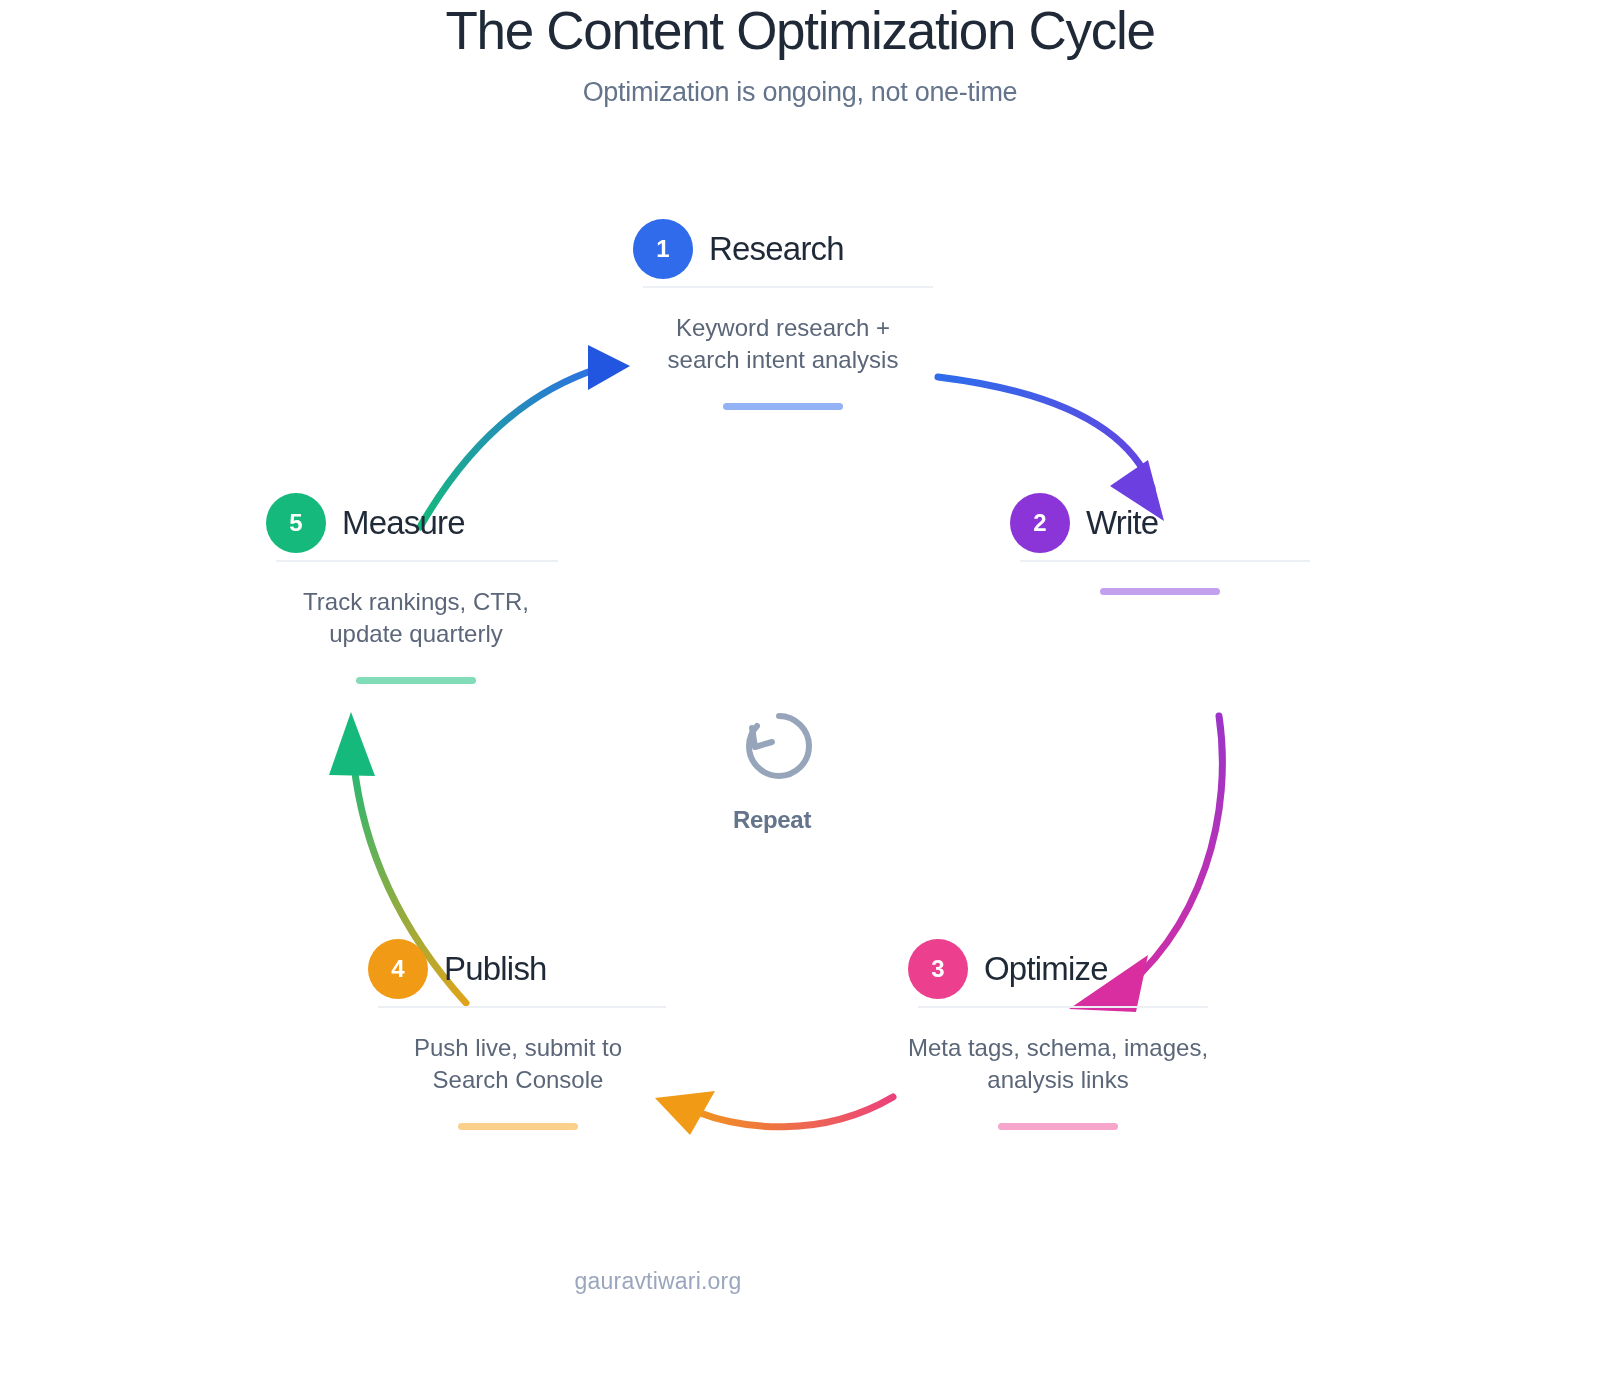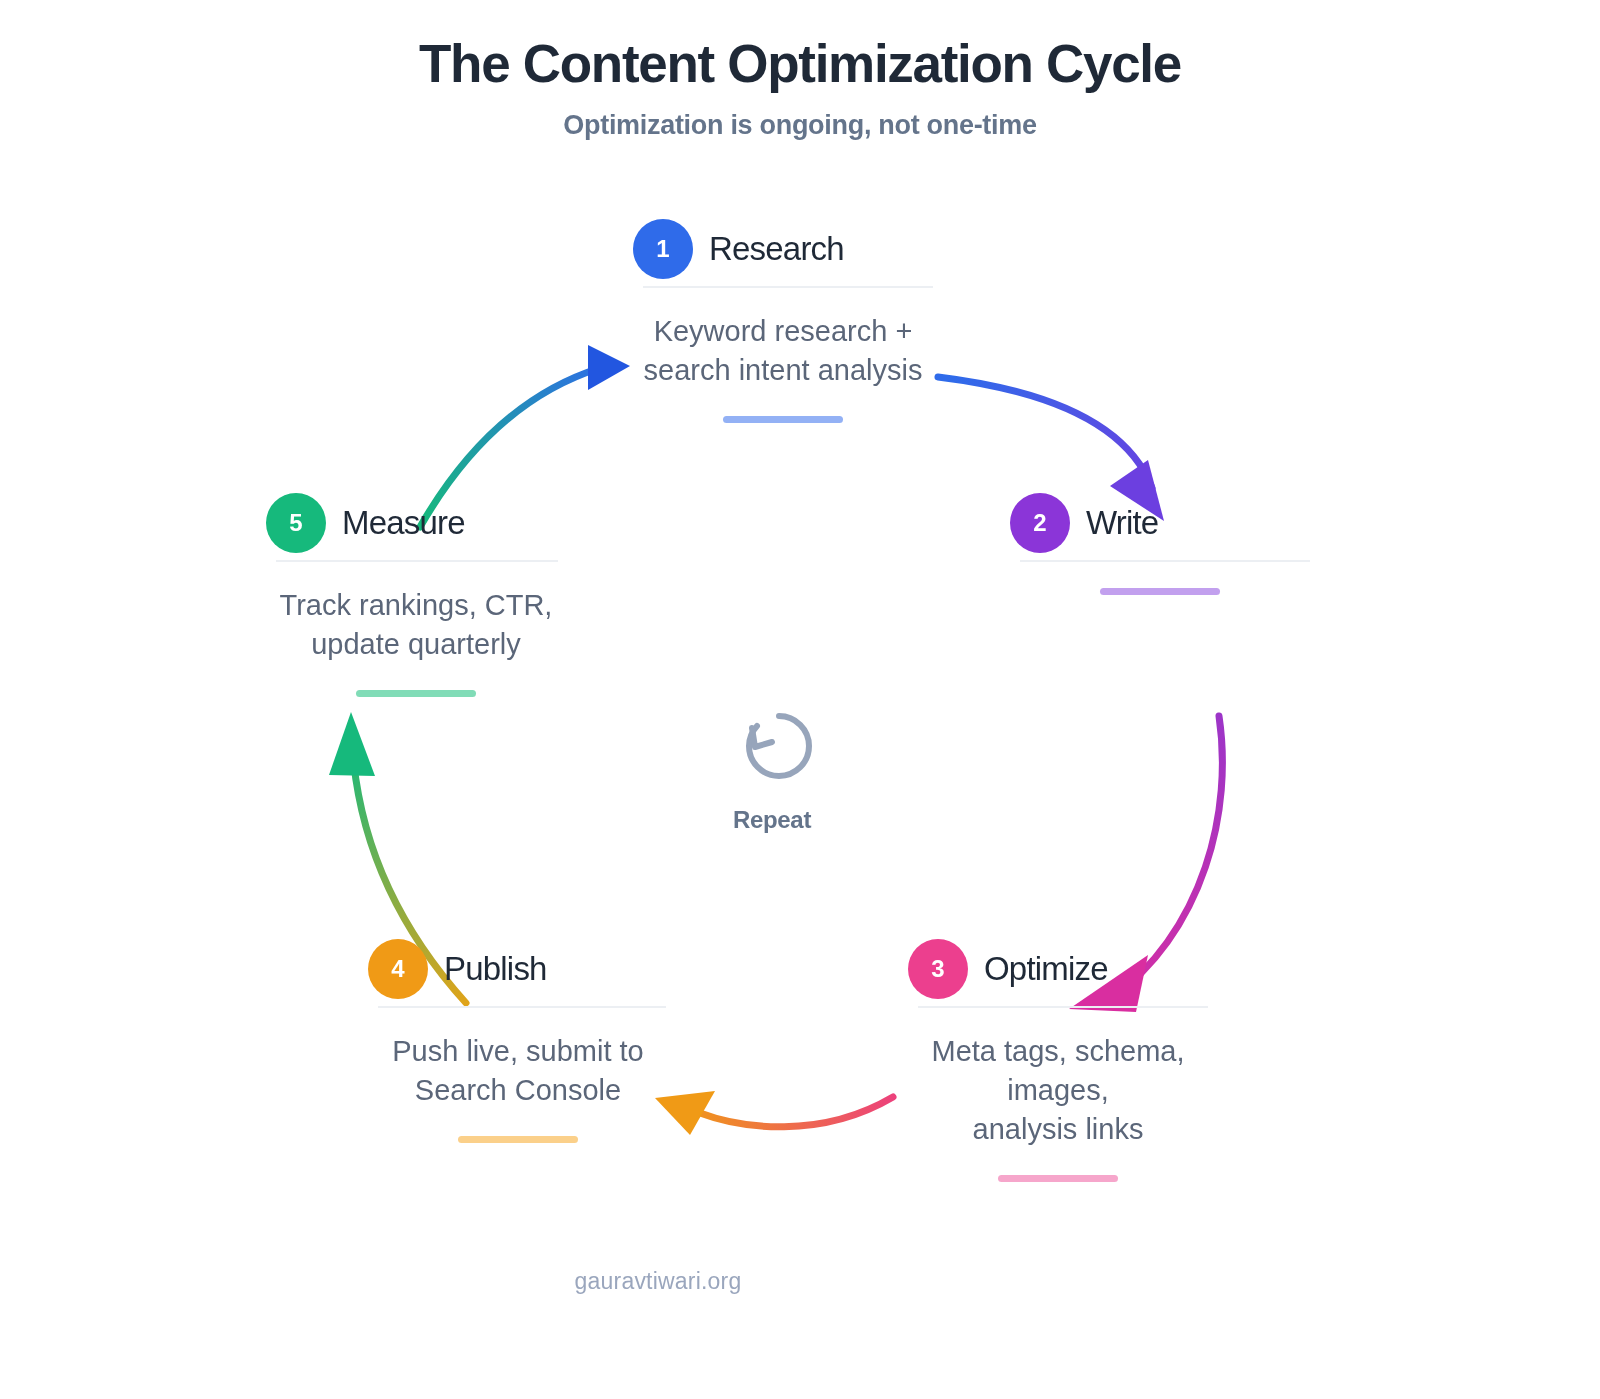--- a/index.html
+++ b/index.html
@@ -19,32 +19,31 @@
   
   #header {
     position: absolute;
     top: 0;
     left: 0;
     width: 1600px;
     text-align: center;
   }
   #page-title {
     margin: 0;
-    padding-top: 33px;
     font-size: 53px;
-    font-weight: bold;
+    font-weight: normal;
     letter-spacing: -1.3px;
     color: #1f2937;
     font-family: "Liberation Sans", sans-serif;
   }
   #page-subtitle {
     margin: 0;
     padding-top: 16px;
     font-size: 27px;
-    font-weight: bold;
+    font-weight: normal;
     color: #64748b;
     letter-spacing: -0.3px;
   }
 
   
   #stage {
     position: absolute;
     top: 0;
     left: 0;
     width: 1600px;
@@ -91,21 +90,21 @@
     white-space: nowrap;
   }
   .node-divider {
     margin-top: 6px;
     height: 2px;
     background: #eceff3;
     width: 100%;
   }
   .node-desc {
     margin-top: 24px;
-    font-size: 29px;
+    font-size: 24px;
     line-height: 1.35;
     color: #5b6679;
     text-align: center;
     white-space: pre-line;
   }
   .node-bar {
     margin: 26px auto 0 auto;
     height: 7px;
     width: 120px;
     border-radius: 4px;

